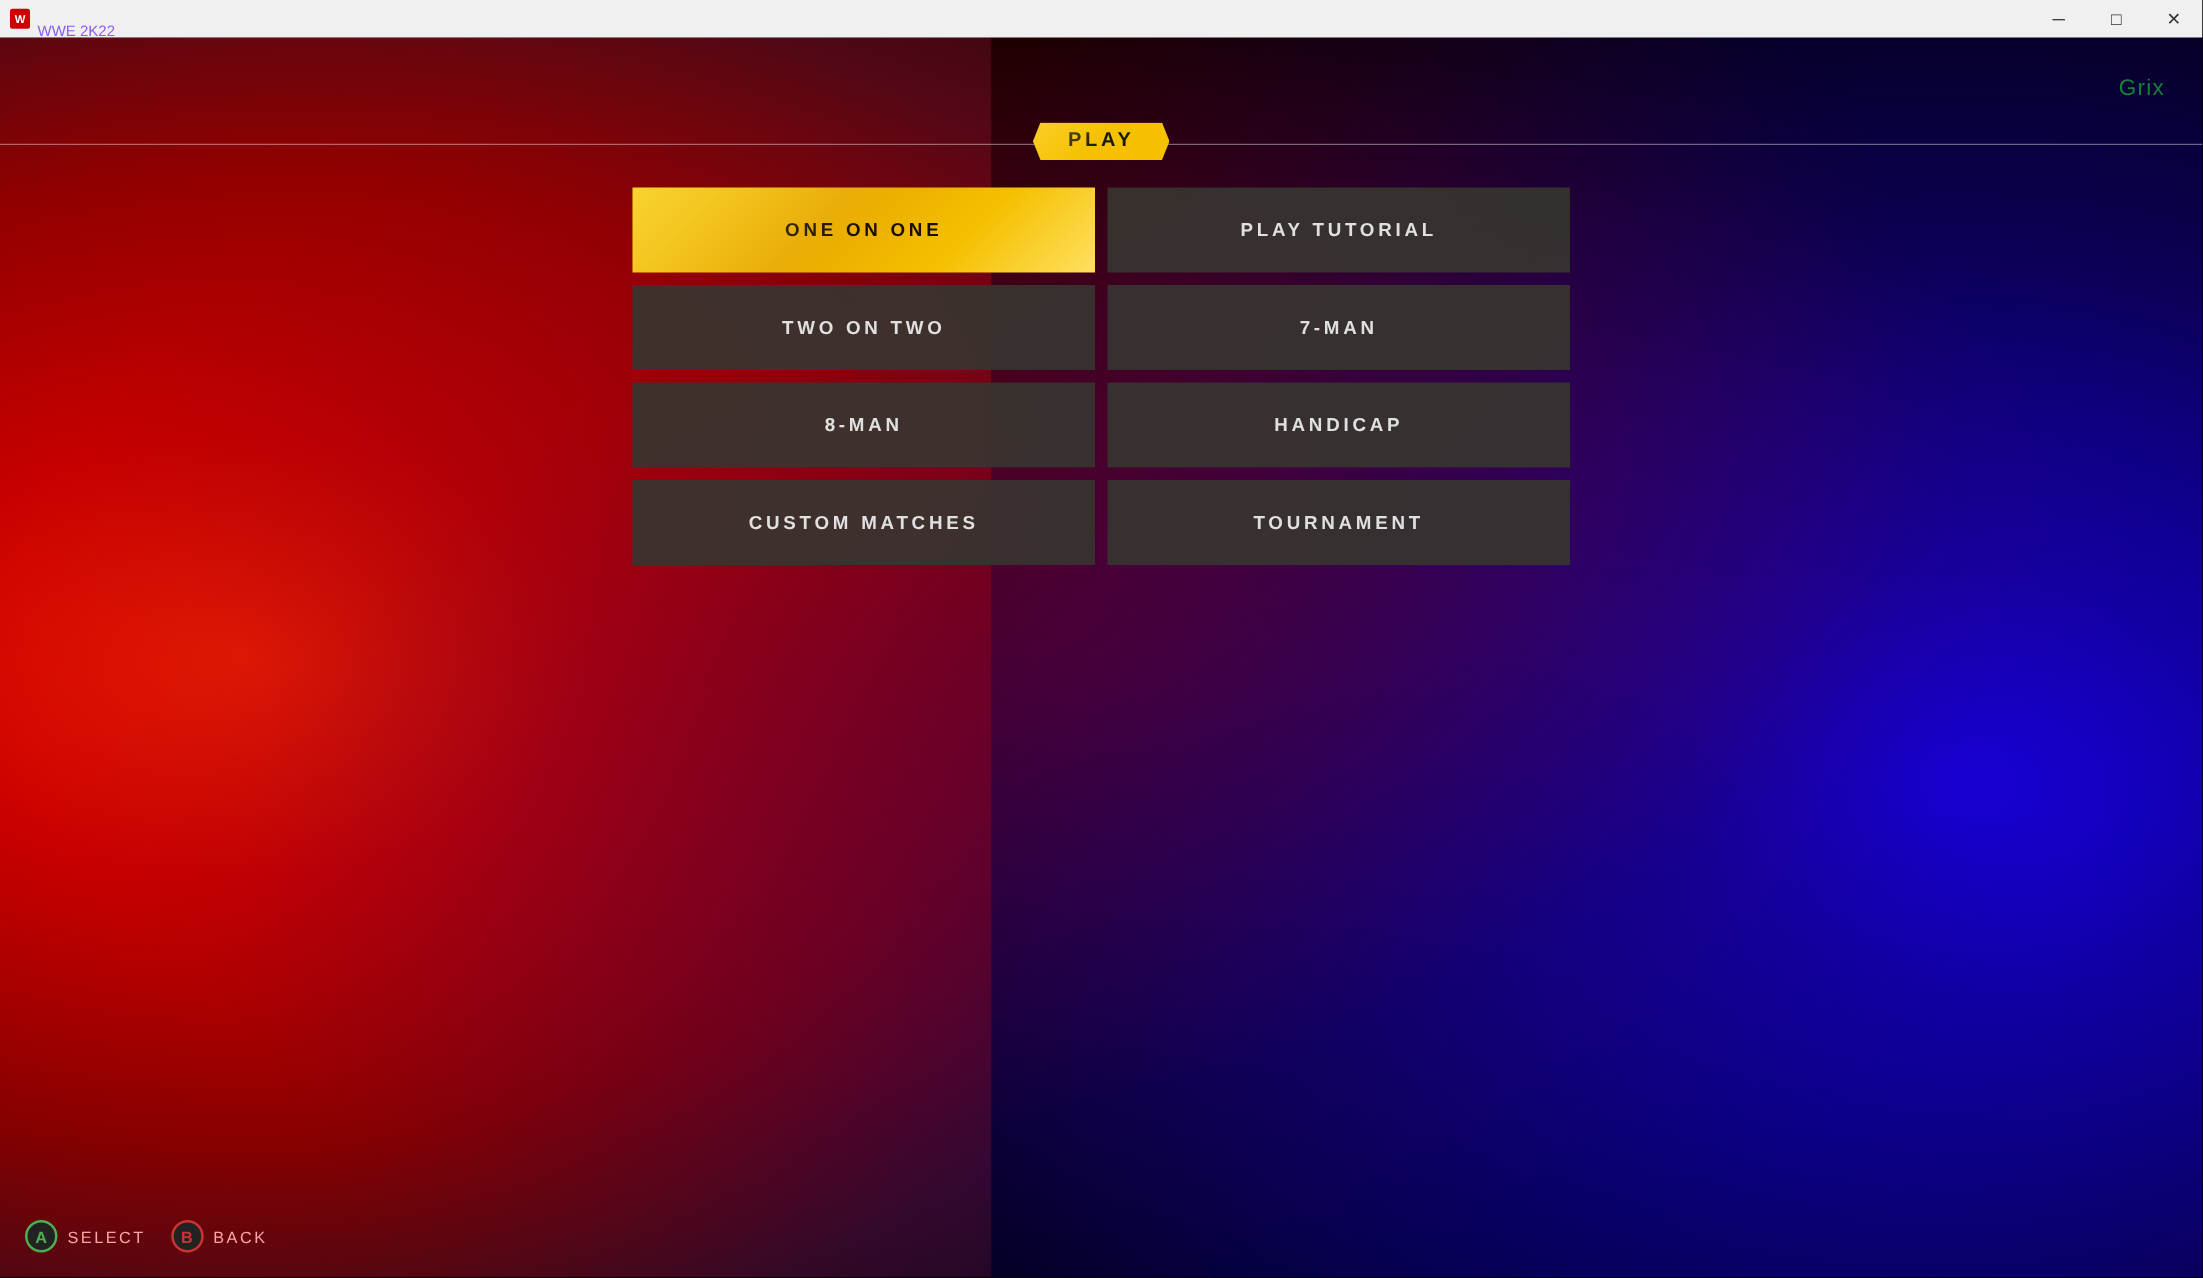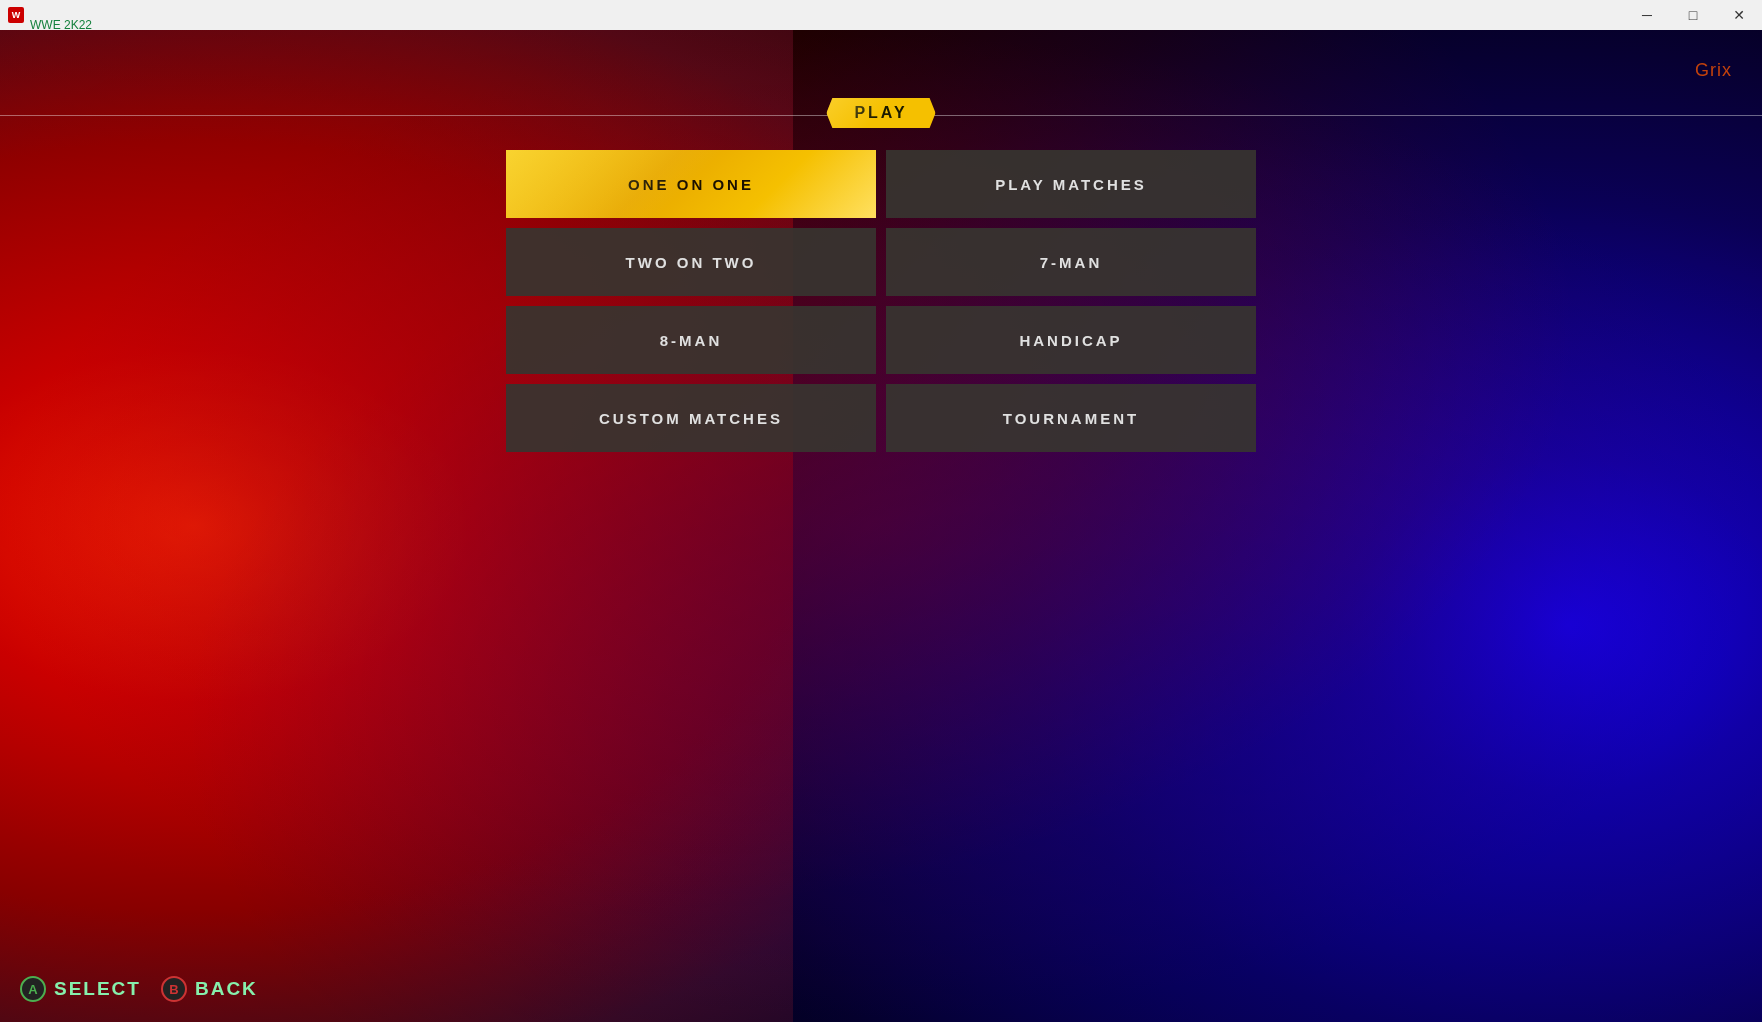--- a/index.html
+++ b/index.html
@@ -42,21 +42,21 @@
       display: flex;
       align-items: center;
       justify-content: center;
       font-size: 9px;
       color: white;
       font-weight: bold;
     }
 
     .title-bar-text {
       font-size: 12px;
-      color: #15803d;
+      color: #8b5cf6;
       margin-top: 20px;
     }
 
     .title-bar-controls {
       display: flex;
       align-items: center;
     }
 
     .title-bar-btn {
       width: 46px;
@@ -148,21 +148,21 @@
       letter-spacing: 3px;
       color: #1a1a00;
     }
 
     
     .username {
       position: absolute;
       top: 60px;
       right: 30px;
       font-size: 18px;
-      color: #c2410c;
+      color: #15803d;
       letter-spacing: 1px;
       z-index: 20;
     }
 
     
     .menu-grid {
       position: absolute;
       top: 150px;
       left: 50%;
       transform: translateX(-50%);
@@ -240,23 +240,23 @@
       color: #4CAF50;
       border-color: #4CAF50;
     }
 
     .ctrl-circle.b-btn {
       color: #cc3333;
       border-color: #cc3333;
     }
 
     .ctrl-label {
-      font-size: 19px;
-      font-weight: 700;
-      color: #86efac;
+      font-size: 13px;
+      font-weight: 400;
+      color: #fca5a5;
       letter-spacing: 2px;
     }
   </style>
 </head>
 <body>
 
 <div class="title-bar">
   <div class="title-bar-left">
     <div class="title-bar-icon">W</div>
     <span class="title-bar-text">WWE 2K22</span>
@@ -283,21 +283,21 @@
 </div>
 
 <div class="username">Grix</div>
 
 <div class="menu-grid">
 
   <button class="menu-btn active">
     <span>ONE ON ONE</span>
   </button>
   <button class="menu-btn dark">
-    <span>PLAY MATCHES</span>
+    <span>PLAY TUTORIAL</span>
   </button>
 
   <button class="menu-btn dark">
     <span>TWO ON TWO</span>
   </button>
 
   <button class="menu-btn dark">
     <span>7-MAN</span>
   </button>
 

